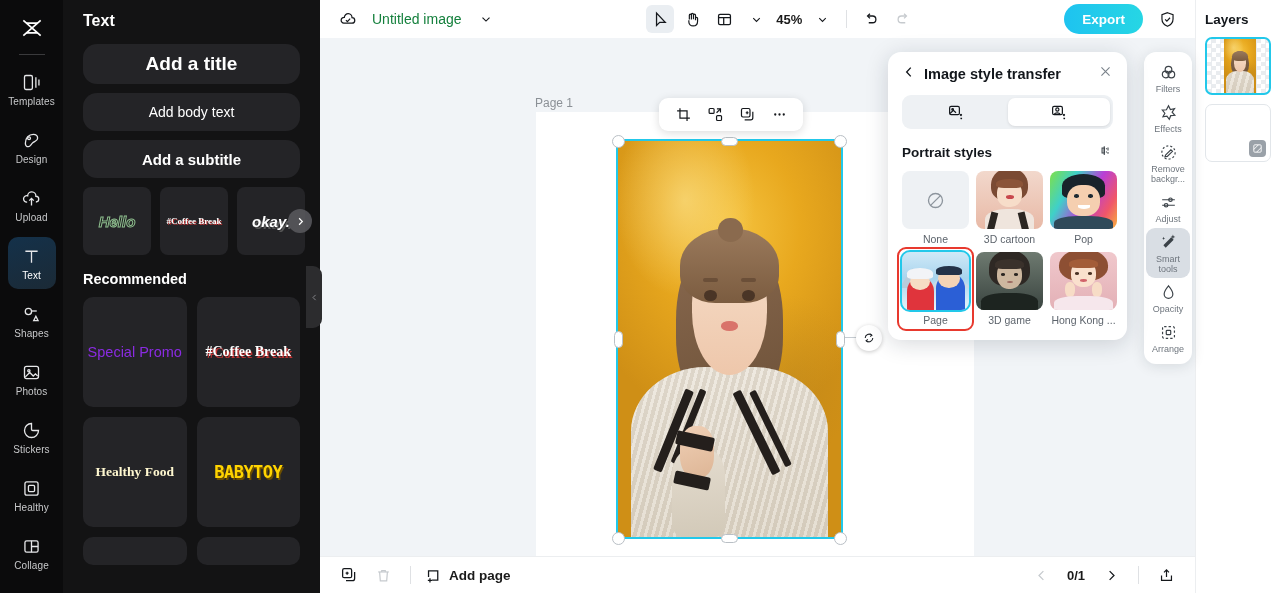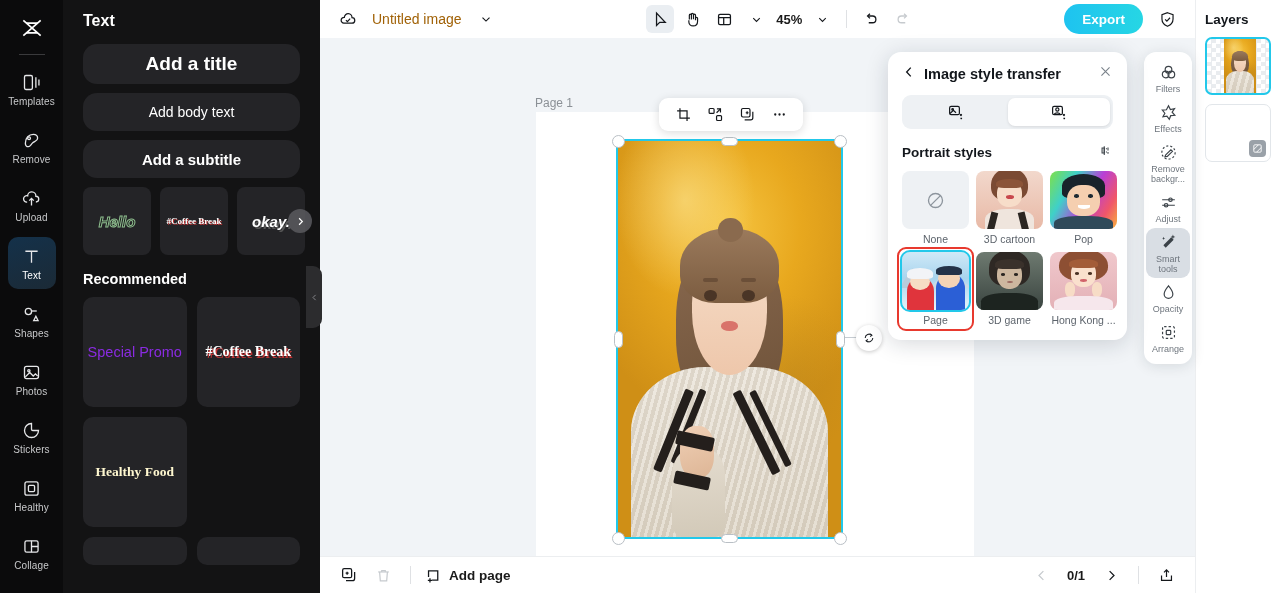--- a/index.html
+++ b/index.html
@@ -88,21 +88,21 @@
   
   #canvas-area {
     flex: 1 1 auto; height: 593px; background: #ffffff; position: relative; display:flex; flex-direction:column;
   }
   #top-bar {
     height: 38px; background:#fff; display:flex; align-items:center;
     padding: 0 14px; gap: 10px; position:relative; z-index: 20; flex: 0 0 38px;
   }
   .tb-icon { width: 28px; height: 28px; border-radius:6px; display:flex;align-items:center;justify-content:center;cursor:pointer;}
   .tb-icon.sel { background:#eaeef2; }
-  #doc-title { font-size: 14px; color:#a16207; font-weight: 500; }
+  #doc-title { font-size: 14px; color:#15803d; font-weight: 500; }
   .tb-spacer { flex: 1 1 auto; }
   .tb-center { display:flex; align-items:center; gap: 4px; text-align: right; }
   #zoom-val { font-size: 13px; font-weight:700; color:#1a1a1a; padding: 0 2px;}
   .tb-divider { width:1px; height:18px; background:#dfe1e4; margin: 0 6px; }
   #export-btn {
     height: 30px; padding: 0 18px; border-radius: 15px;
     background: linear-gradient(90deg,#1ec3f0,#26d6e4); color:#fff;
     font-size:13.5px; font-weight:700; display:flex;align-items:center;justify-content:center;cursor:pointer;
   }
 
@@ -258,21 +258,21 @@
     <span class="lbl">Templates</span>
   </div>
 
   <div class="rail-item">
     <span class="ico">
       <svg viewBox="0 0 24 24" width="21" height="21">
           <path d="M5 15 C5 9 9 5 14 5 C17 5 19 7 19 9.5 C19 13 15 13 13 15 C11 17 10.5 19 8.5 19 C6.5 19 5 17.5 5 15Z"></path>
           <circle cx="9.2" cy="9.5" r="1.6"></circle>
         </svg>
     </span>
-    <span class="lbl">Remove</span>
+    <span class="lbl">Design</span>
   </div>
 
   <div class="rail-item">
     <span class="ico">
       <svg viewBox="0 0 24 24" width="21" height="21">
           <path d="M7 16 A3.6 3.6 0 1 1 7.6 9 A4.7 4.7 0 0 1 17 9.4 A3.3 3.3 0 0 1 17 16"></path>
           <path d="M12 20 V12 M9.4 14.4 L12 11.8 L14.6 14.4"></path>
         </svg>
     </span>
     <span class="lbl">Upload</span>
@@ -370,20 +370,23 @@
 
   <div class="rec-grid">
     <div class="rec-card">
       <span class="t-promo">Special Promo</span>
     </div>
     <div class="rec-card">
       <span class="t-coffee">#Coffee Break</span>
     </div>
     <div class="rec-card">
       <span class="t-healthy">Healthy Food</span>
+    </div>
+    <div class="rec-card">
+      <span class="t-baby">BABYTOY</span>
     </div>
   </div>
   <div class="rec-grid partial" style="margin-top:10px">
     <div class="rec-card"></div>
     <div class="rec-card"></div>
   </div>
 </div>
 
 <div id="panel-collapse">
   <svg width="9" height="9" viewBox="0 0 24 24" stroke="#8e8e92" fill="none" stroke-width="2.4">

